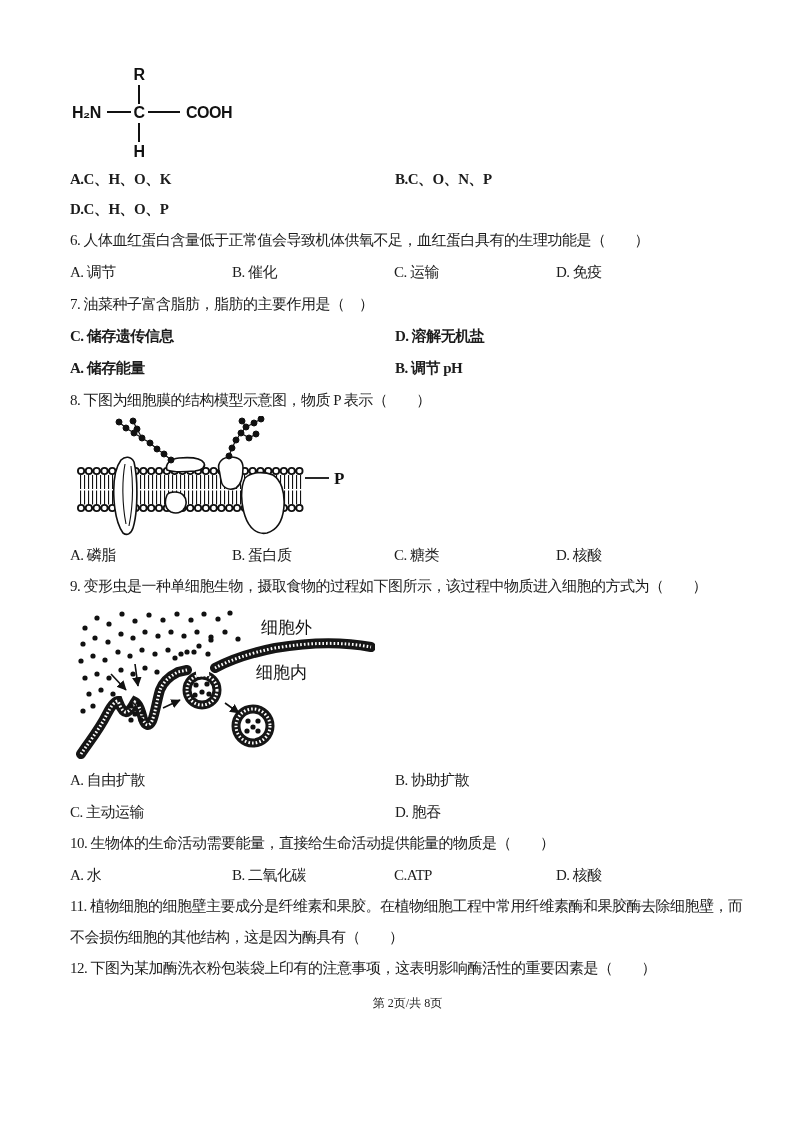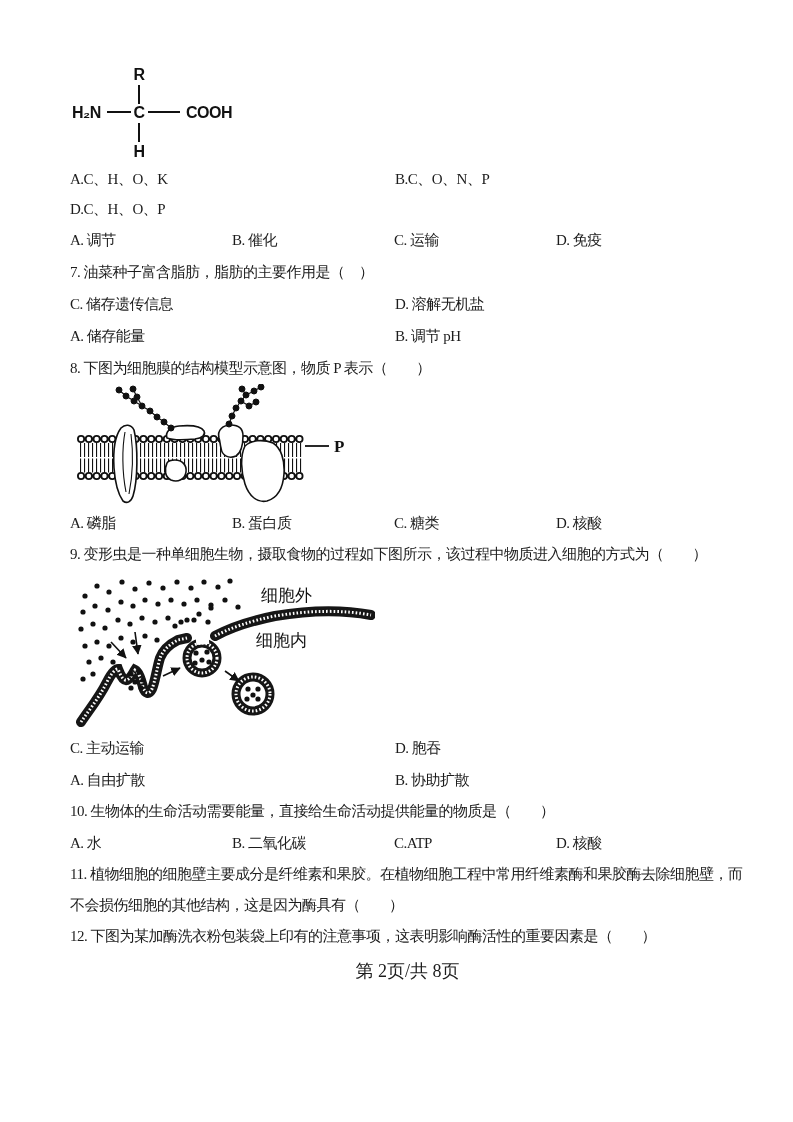--- a/index.html
+++ b/index.html
@@ -11,31 +11,31 @@
     padding:56px 48px 0 70px;
     font-family:"Liberation Serif","DejaVu Serif",serif;
     font-size:15px;
     letter-spacing:-0.5px;
     color:#1c1c1c;
     overflow:hidden;
   }
   .line{display:flex;align-items:center;height:32px;white-space:nowrap;}
   .h30{height:30px}
   .h31{height:31px}
-  .opts2 .opt{width:325px;flex:0 0 auto;}
+  .opts2 .opt{width:325px;flex:0 0 auto;font-weight:bold;}
   .opts2 .opt:last-child{width:auto;}
   .opts4 .opt{width:162px;flex:0 0 auto;}
   .opts4 .opt:last-child{width:auto;text-align:right;}
   .stem{width:100%;}
   .para{line-height:31px;letter-spacing:-0.5px;}
   .fig{display:block;}
   .fig .struct-label{font-family:"Liberation Sans","DejaVu Sans",sans-serif;font-weight:bold;font-size:16px;fill:#111;}
   .fig .cjk-label{font-size:17px;letter-spacing:0;fill:#111;}
   .fig .p-label{font-family:"Liberation Serif","DejaVu Serif",serif;font-weight:bold;font-size:17px;fill:#111;}
-  .footer{margin-top:2px;height:34px;display:flex;align-items:center;justify-content:center;font-size:18px;letter-spacing:0;}
+  .footer{margin-top:2px;height:34px;display:flex;align-items:center;justify-content:center;font-size:12px;letter-spacing:0;}
 </style>
 </head>
 <body>
 
 <div class="page">
 
   <svg class="fig" width="230" height="108" viewBox="0 0 230 108">
     <text class="struct-label" x="69" y="24" text-anchor="middle">R</text>
     <line x1="69" y1="29" x2="69" y2="48" stroke="#111" stroke-width="2"></line>
     <text class="struct-label" x="2" y="62" text-anchor="start">H₂N</text>
@@ -48,20 +48,23 @@
   </svg>
 
   <div class="line h30 opts2">
     <span class="opt">A.C、H、O、K</span>
     <span class="opt">B.C、O、N、P</span>
   </div>
   <div class="line h30 opts2">
     <span class="opt">D.C、H、O、P</span>
   </div>
 
+  <div class="line">
+    <span class="stem">6. 人体血红蛋白含量低于正常值会导致机体供氧不足，血红蛋白具有的生理功能是（　　）</span>
+  </div>
   <div class="line opts4">
     <span class="opt">A. 调节</span>
     <span class="opt">B. 催化</span>
     <span class="opt">C. 运输</span>
     <span class="opt">D. 免疫</span>
   </div>
 
   <div class="line">
     <span class="stem">7. 油菜种子富含脂肪，脂肪的主要作用是（　）</span>
   </div>
@@ -239,26 +242,26 @@
       <line x1="36" y1="68" x2="51" y2="84" marker-end="url(#ah)"></line>
       <line x1="60" y1="58" x2="63" y2="80" marker-end="url(#ah)"></line>
       <line x1="88" y1="102" x2="105" y2="94" marker-end="url(#ah)"></line>
       <line x1="150" y1="97" x2="164" y2="107" marker-end="url(#ah)"></line>
     </g>
     <text class="cjk-label" x="186" y="27">细胞外</text>
     <text class="cjk-label" x="181" y="72">细胞内</text>
   </svg>
 
   <div class="line">
+    <span class="opt" style="width:325px">A. 自由扩散</span>
+    <span class="opt">B. 协助扩散</span>
+  </div>
+  <div class="line">
     <span class="opt" style="width:325px">C. 主动运输</span>
     <span class="opt">D. 胞吞</span>
-  </div>
-  <div class="line">
-    <span class="opt" style="width:325px">A. 自由扩散</span>
-    <span class="opt">B. 协助扩散</span>
   </div>
 
   <div class="line h31">
     <span class="stem">10. 生物体的生命活动需要能量，直接给生命活动提供能量的物质是（　　）</span>
   </div>
   <div class="line opts4">
     <span class="opt">A. 水</span>
     <span class="opt">B. 二氧化碳</span>
     <span class="opt">C.ATP</span>
     <span class="opt">D. 核酸</span>

